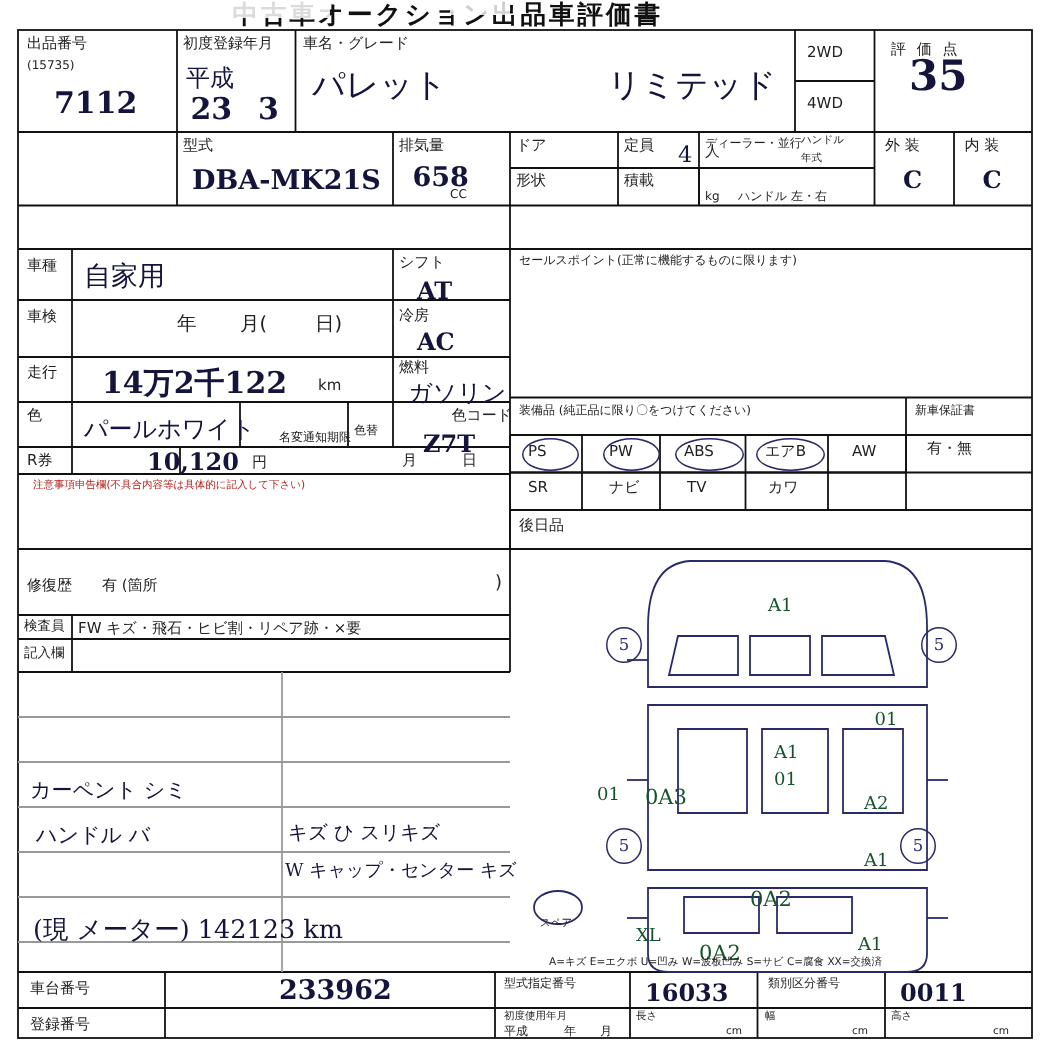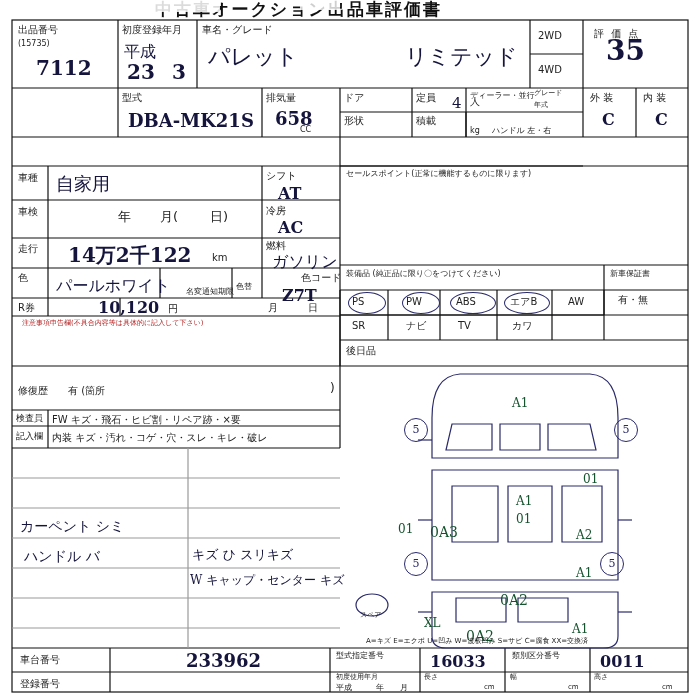--- a/index.html
+++ b/index.html
@@ -145,21 +145,21 @@
   <div class="lbl" style="left:344px;top:92px;">ドア</div>
   <div class="lbl" style="left:416px;top:92px;">定員</div>
   <div class="hand" style="left:452px;top:94px;font-size:15px;">4</div>
   <div class="lbl" style="left:470px;top:96px;">人</div>
 
   <div class="lbl" style="left:344px;top:115px;">形状</div>
   <div class="lbl" style="left:416px;top:115px;">積載</div>
   <div class="lbl sm" style="left:470px;top:127px;">kg</div>
 
   <div class="lbl sm" style="left:470px;top:92px;">ディーラー・並行</div>
-  <div class="lbl xs" style="left:534px;top:90px;">グレード</div>
+  <div class="lbl xs" style="left:534px;top:90px;">ハンドル</div>
   <div class="lbl xs" style="left:534px;top:102px;">年式</div>
   <div class="lbl sm" style="left:492px;top:127px;">ハンドル 左・右</div>
 
   <div class="lbl" style="left:590px;top:92px;">外 装</div>
   <div class="lbl" style="left:643px;top:92px;">内 装</div>
   <div class="hand mid" style="left:602px;top:110px;">C</div>
   <div class="hand mid" style="left:655px;top:110px;">C</div>
 
   <div class="lbl" style="left:18px;top:172px;">車種</div>
   <div class="hand" style="left:56px;top:172px;font-size:18px;">自家用</div>
@@ -194,21 +194,20 @@
 
   <div class="lbl xs red" style="left:22px;top:320px;">注意事項申告欄(不具合内容等は具体的に記入して下さい)</div>
 
   <div class="lbl" style="left:18px;top:385px;">修復歴</div>
   <div class="lbl" style="left:68px;top:385px;">有 (箇所</div>
   <div class="lbl" style="left:330px;top:382px;font-size:12px;">)</div>
 
   <div class="lbl" style="left:16px;top:414px;font-size:9px;">検査員</div>
   <div class="lbl" style="left:52px;top:414px;font-size:10px;">FW  キズ・飛石・ヒビ割・リペア跡・×要</div>
   <div class="lbl" style="left:16px;top:432px;font-size:9px;">記入欄</div>
-  <div class="lbl" style="left:52px;top:432px;font-size:10px;">内装 キズ・汚れ・コゲ・穴・スレ・キレ・破レ</div>
 
   <div class="lbl sm" style="left:346px;top:170px;">セールスポイント(正常に機能するものに限ります)</div>
   <div class="lbl sm" style="left:346px;top:270px;">装備品 (純正品に限り〇をつけてください)</div>
   <div class="lbl sm" style="left:610px;top:270px;">新車保証書</div>
   <div class="lbl" style="left:618px;top:294px;">有・無</div>
 
   <div class="lbl" style="left:352px;top:296px;">PS</div>
   <div class="lbl" style="left:406px;top:296px;">PW</div>
   <div class="lbl" style="left:456px;top:296px;">ABS</div>
   <div class="lbl" style="left:510px;top:296px;">エアB</div>
@@ -272,20 +271,21 @@
   <div class="mark" style="left:500px;top:592px;font-size:14px;">0A2</div>
   <div class="mark" style="left:466px;top:628px;font-size:14px;">0A2</div>
 
   <div class="lbl xs" style="left:360px;top:612px;">スペア</div>
   <div class="lbl xs" style="left:366px;top:638px;">A=キズ  E=エクボ  U=凹み  W=波板凹み  S=サビ  C=腐食  XX=交換済</div>
 
   <div class="hand" style="left:20px;top:518px;font-size:14px;">カーペント シミ</div>
   <div class="hand" style="left:24px;top:548px;font-size:14px;">ハンドル バ</div>
   <div class="hand" style="left:192px;top:546px;font-size:13px;">キズ ひ スリキズ</div>
   <div class="hand" style="left:190px;top:572px;font-size:12px;">W キャップ・センター キズ</div>
+  <div class="hand" style="left:22px;top:608px;font-size:17px;">(現 メーター) 142123 km</div>
 
   <div class="lbl" style="left:20px;top:654px;">車台番号</div>
   <div class="hand" style="left:186px;top:650px;font-size:18px;font-weight:bold;">233962</div>
   <div class="lbl" style="left:20px;top:678px;">登録番号</div>
 
   <div class="lbl sm" style="left:336px;top:652px;">型式指定番号</div>
   <div class="hand" style="left:430px;top:652px;font-size:16px;font-weight:bold;">16033</div>
   <div class="lbl sm" style="left:512px;top:652px;">類別区分番号</div>
   <div class="hand" style="left:600px;top:652px;font-size:16px;font-weight:bold;">0011</div>
 

